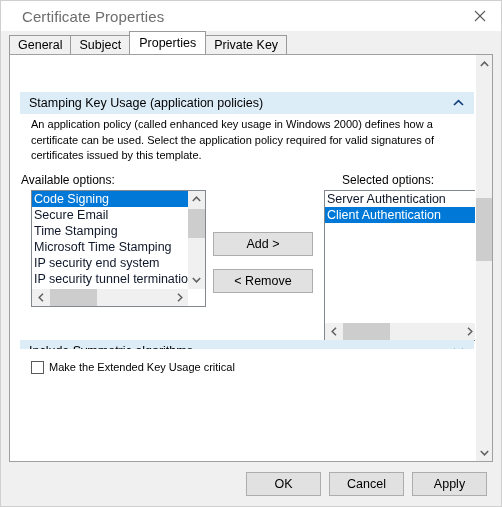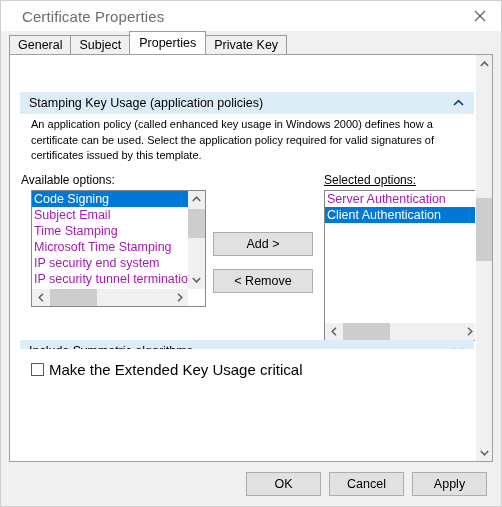--- a/index.html
+++ b/index.html
@@ -186,21 +186,21 @@
     left: 0; top: 0; right: 17px;
     overflow: hidden;
   }
   .list-item {
     height: 16px;
     line-height: 16px;
     padding-left: 2px;
     font-size: 12.5px;
     white-space: nowrap;
     cursor: default;
-    color: #a21caf;
+    color: #0f172a;
     overflow: hidden;
   }
   .list-item.selected {
     background: #0078d7;
     color: #ffffff;
   }
 
   
   .lb-vsb {
     position: absolute;
@@ -283,21 +283,21 @@
     cursor: default;
   }
   .checkbox {
     width: 13px;
     height: 13px;
     border: 1px solid #5a5a5a;
     background: #ffffff;
     box-sizing: border-box;
     margin-right: 5px;
   }
-  #critical-label { font-size: 15px; }
+  #critical-label { font-size: 11px; }
 
   
   #basic-constraints {
     position: absolute;
     left: 10px;
     right: 1px;
     top: 228px;
   }
   #symmetric-section {
     position: absolute;
@@ -362,21 +362,21 @@
 
         <div class="section-desc">An application policy (called enhanced key usage in Windows 2000) defines how a certificate can be used. Select the application policy required for valid signatures of certificates issued by this template.</div>
 
         <div id="eku-body" style="height:215px; margin-top:9px;">
 
           <div class="list-label" style="position:absolute; left:1px; top:0;">Available options:</div>
 
           <div class="listbox" style="position:absolute; left:11px; top:17px; width:175px; height:117px;">
             <div class="list-items">
               <div class="list-item selected">Code Signing</div>
-              <div class="list-item">Subject Email</div>
+              <div class="list-item">Secure Email</div>
               <div class="list-item">Time Stamping</div>
               <div class="list-item">Microsoft Time Stamping</div>
               <div class="list-item">IP security end system</div>
               <div class="list-item">IP security tunnel termination</div>
               <div class="list-item">IP security user</div>
               <div class="list-item">Encrypting File System</div>
               <div class="list-item">Windows Hardware Driver Verification</div>
             </div>
 
             <div class="lb-vsb">
@@ -405,21 +405,21 @@
                     <polyline points="1,0.8 4.8,4.5 1,8.2" fill="none" stroke="#606060" stroke-width="1.5"></polyline>
                   </svg>
               </div>
             </div>
             <div class="lb-corner"></div>
           </div>
 
           <button class="btn" id="btn-add">Add &gt;</button>
           <button class="btn" id="btn-remove">&lt; Remove</button>
 
-          <div class="list-label" style="position:absolute; left:304px; top:0;text-decoration:underline;">Selected options:</div>
+          <div class="list-label" style="position:absolute; left:322px; top:0;">Selected options:</div>
 
           <div class="listbox" style="position:absolute; left:304px; top:17px; width:155px; height:151px;">
             <div class="list-items" style="right:0;">
               <div class="list-item">Server Authentication</div>
               <div class="list-item selected">Client Authentication</div>
             </div>
 
             <div class="lb-hsb">
               <div class="sb-arrow hsb-left">
                 <svg width="6" height="9" viewBox="0 0 6 9">

